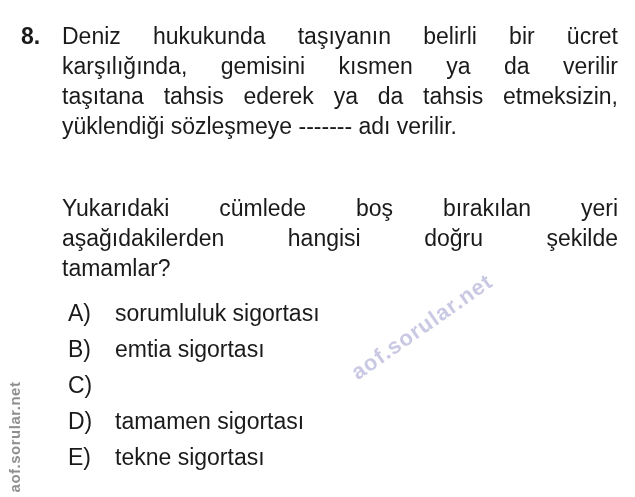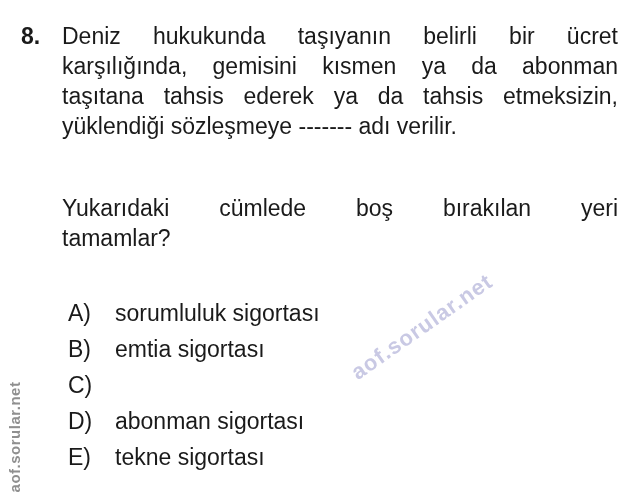--- a/index.html
+++ b/index.html
@@ -94,45 +94,46 @@
 <div>
 
   <div class="watermark-vertical">aof.sorular.net</div>
 
   <div class="watermark-diagonal">aof.sorular.net</div>
 
   <div class="qnum">8.</div>
 
   <div class="stem">
     <div class="jline">Deniz hukukunda taşıyanın belirli bir ücret</div>
-    <div class="jline">karşılığında, gemisini kısmen ya da abonman</div>
+    <div class="jline">karşılığında, gemisini kısmen ya da verilir</div>
     <div class="jline">taşıtana tahsis ederek ya da tahsis etmeksizin,</div>
     <div class="jline plain">yüklendiği sözleşmeye ------- adı verilir.</div>
   </div>
 
   <div class="prompt">
     <div class="jline">Yukarıdaki cümlede boş bırakılan yeri</div>
+    <div class="jline">aşağıdakilerden hangisi doğru şekilde</div>
     <div class="jline plain">tamamlar?</div>
   </div>
 
   <div class="options">
     <div class="option">
       <span class="letter">A)</span>
       <span class="otext">sorumluluk sigortası</span>
     </div>
     <div class="option">
       <span class="letter">B)</span>
       <span class="otext">emtia sigortası</span>
     </div>
     <div class="option">
       <span class="letter">C)</span>
     </div>
     <div class="option">
       <span class="letter">D)</span>
-      <span class="otext">abonman sigortası</span>
+      <span class="otext">tamamen sigortası</span>
     </div>
     <div class="option">
       <span class="letter">E)</span>
       <span class="otext">tekne sigortası</span>
     </div>
   </div>
 
 </div>
 
 </body></html>

